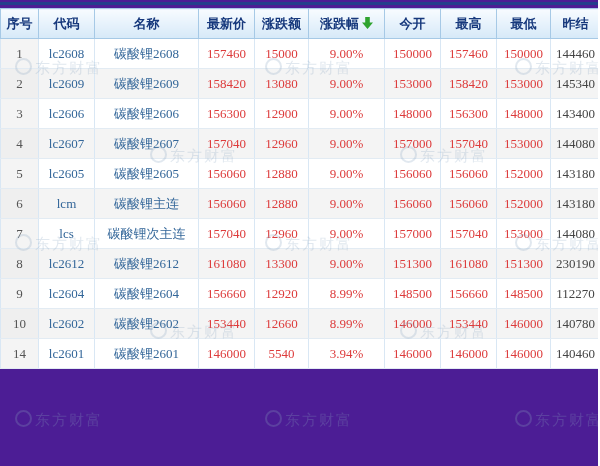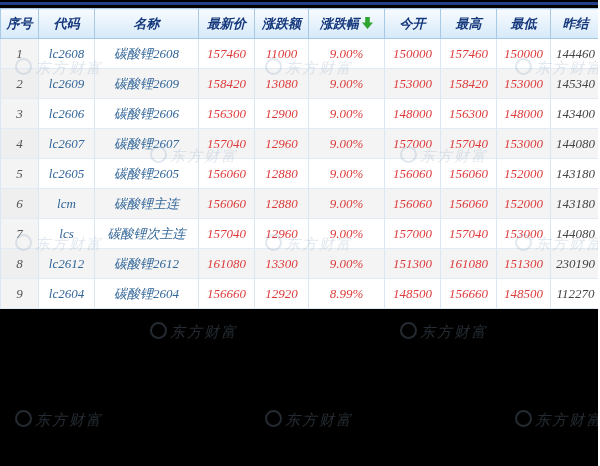--- a/index.html
+++ b/index.html
@@ -1,19 +1,18 @@
 <!DOCTYPE html>
 <html><head>
 <meta charset="utf-8">
 <style>
   html,body{margin:0;padding:0;background:#fff;}
   .wrap{
-    position:relative;width:598px;height:466px;background:#000000;overflow:hidden;
+    position:relative;width:598px;height:466px;background:#4c1d95;overflow:hidden;
     font-family:"Liberation Serif","DejaVu Serif",serif;
-    font-style:italic;
   }
   .topline{position:absolute;top:2px;left:0;width:600px;height:3px;background:#233f8c;}
   table.quote{
     position:absolute;top:8px;left:0;width:600px;
     border-collapse:collapse;table-layout:fixed;
   }
   th{
     height:29px;padding:0;
     background:linear-gradient(#f7fbff,#d6e9f8);
     border:1px solid #a6c9e6;
@@ -81,21 +80,21 @@
         <th><span>最低</span></th>
         <th><span>昨结</span></th>
       </tr>
     </thead>
     <tbody>
         <tr>
           <td class="c-seq k-seq">1</td>
           <td class="c-code k-code">lc2608</td>
           <td class="c-name k-name">碳酸锂2608</td>
           <td class="c-price k-last">157460</td>
-          <td class="c-price k-chg">11000</td>
+          <td class="c-price k-chg">15000</td>
           <td class="c-price k-pct">9.00%</td>
           <td class="c-price k-open">150000</td>
           <td class="c-price k-high">157460</td>
           <td class="c-price k-low">150000</td>
           <td class="c-prev k-prev">144460</td>
         </tr>
         <tr>
           <td class="c-seq k-seq">2</td>
           <td class="c-code k-code">lc2609</td>
           <td class="c-name k-name">碳酸锂2609</td>
@@ -183,20 +182,44 @@
           <td class="c-seq k-seq">9</td>
           <td class="c-code k-code">lc2604</td>
           <td class="c-name k-name">碳酸锂2604</td>
           <td class="c-price k-last">156660</td>
           <td class="c-price k-chg">12920</td>
           <td class="c-price k-pct">8.99%</td>
           <td class="c-price k-open">148500</td>
           <td class="c-price k-high">156660</td>
           <td class="c-price k-low">148500</td>
           <td class="c-prev k-prev">112270</td>
+        </tr>
+        <tr>
+          <td class="c-seq k-seq">10</td>
+          <td class="c-code k-code">lc2602</td>
+          <td class="c-name k-name">碳酸锂2602</td>
+          <td class="c-price k-last">153440</td>
+          <td class="c-price k-chg">12660</td>
+          <td class="c-price k-pct">8.99%</td>
+          <td class="c-price k-open">146000</td>
+          <td class="c-price k-high">153440</td>
+          <td class="c-price k-low">146000</td>
+          <td class="c-prev k-prev">140780</td>
+        </tr>
+        <tr>
+          <td class="c-seq k-seq">14</td>
+          <td class="c-code k-code">lc2601</td>
+          <td class="c-name k-name">碳酸锂2601</td>
+          <td class="c-price k-last">146000</td>
+          <td class="c-price k-chg">5540</td>
+          <td class="c-price k-pct">3.94%</td>
+          <td class="c-price k-open">146000</td>
+          <td class="c-price k-high">146000</td>
+          <td class="c-price k-low">146000</td>
+          <td class="c-prev k-prev">140460</td>
         </tr>
       </tbody>
   </table>
 
   <div class="wm-layer">
       <div class="wm" style="left: 15px; top: 58px;">东方财富</div>
       <div class="wm" style="left: 265px; top: 58px;">东方财富</div>
       <div class="wm" style="left: 515px; top: 58px;">东方财富</div>
       <div class="wm" style="left: 150px; top: 146px;">东方财富</div>
       <div class="wm" style="left: 400px; top: 146px;">东方财富</div>

